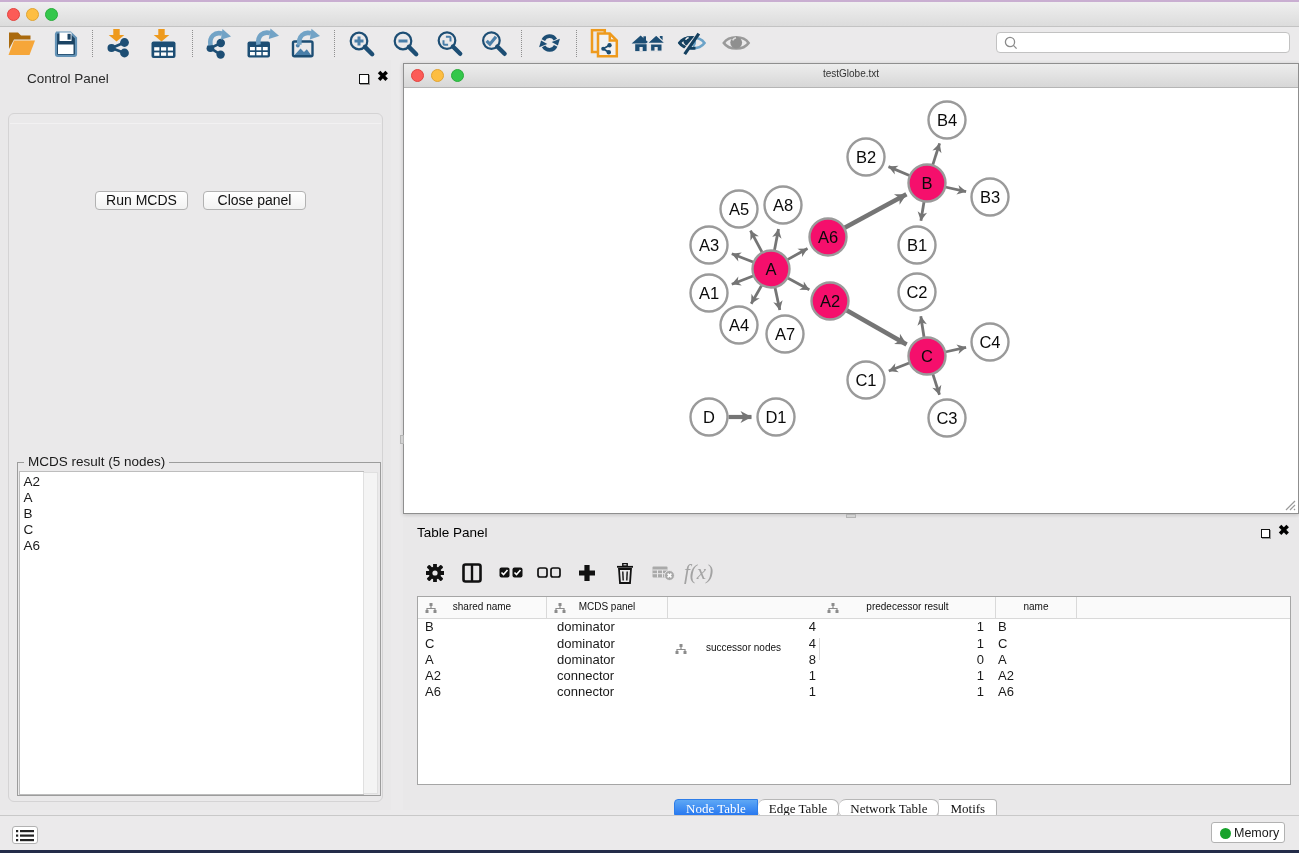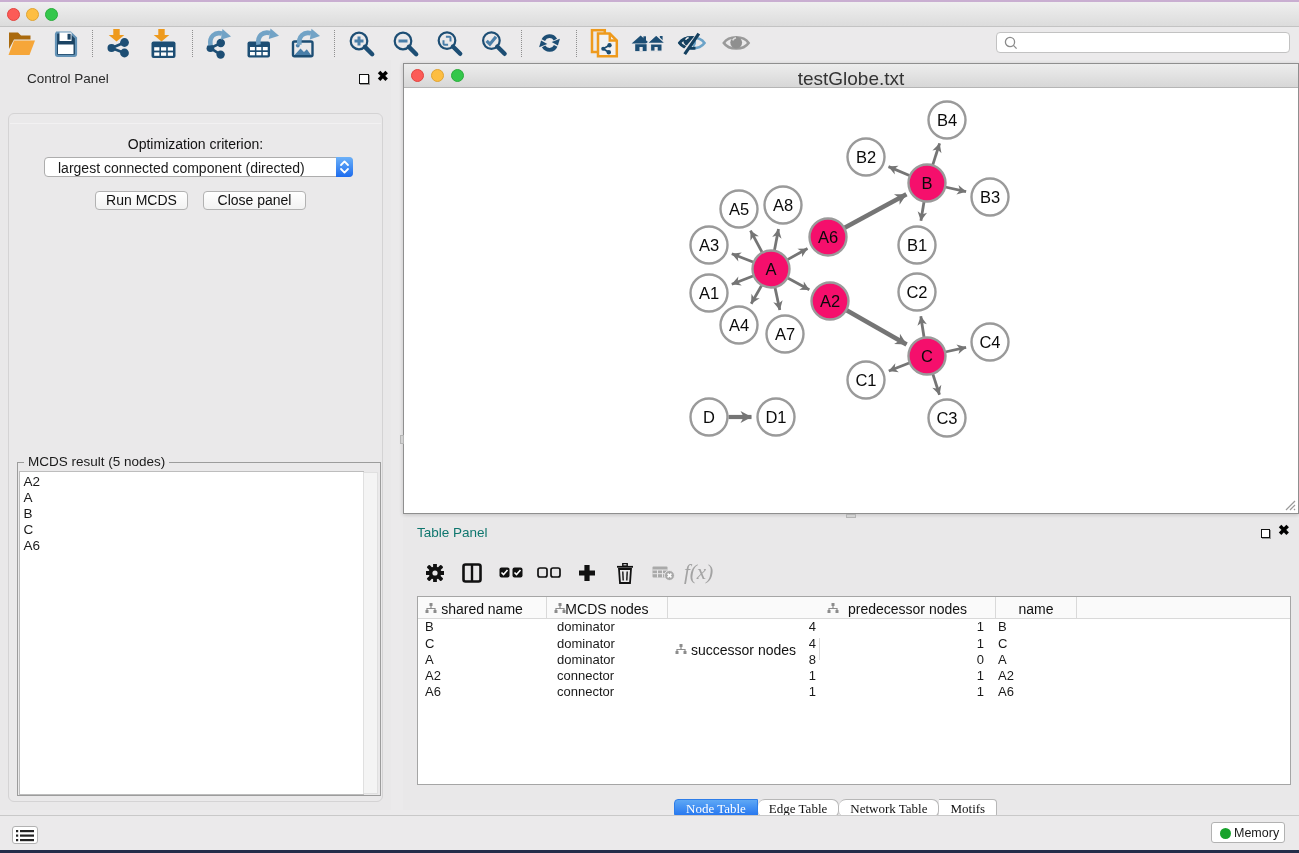--- a/index.html
+++ b/index.html
@@ -45,34 +45,34 @@
 .btn { position:absolute; height:19px; background:linear-gradient(#ffffff,#f2f2f2); border:1px solid #b2b2b2; border-radius:4px; text-align:center; font-size:14px; line-height:17px; color:#111; }
 
 #fieldset { position:absolute; left:17px; top:402px; width:364px; height:334px; border:1px solid #9c9c9c; }
 #fieldset .legend { position:absolute; left:6px; top:-9px; background:#eae9ea; padding:0 4px; font-size:13.5px; }
 #mcdslist { position:absolute; left:0.5px; top:8px; width:345px; height:324px; background:#fff; border:1px solid #bdbdbd; font-size:13.5px; line-height:16px; padding:2px 0 0 4px; }
 #mcdstrack { position:absolute; right:2px; top:9px; width:15px; height:322px; background:#f4f4f4; border:1px solid #e0e0e0; }
 
 
 #netwin { left:403px; top:63px; width:896px; height:451px; background:#fff; border:1px solid #8f8f8f; box-shadow:0 1px 4px rgba(0,0,0,.18); }
 #nettitle { position:absolute; left:0; top:0; width:100%; height:24px; background:linear-gradient(#ededed,#d7d7d7); border-bottom:1px solid #b5b5b5; }
-#nettitle .title { position:absolute; width:100%; text-align:center; top:4px; color:#333; font-size:19px; }
+#nettitle .title { position:absolute; width:100%; text-align:center; top:4px; color:#333; font-size:10px; }
 #nettitle .t1 { left:7px; top:5px; background:#fc5b57; border:1px solid #e2443f; }
 #nettitle .t2 { left:27px; top:5px; background:#fdbe41; border:1px solid #e0a433; }
 #nettitle .t3 { left:47px; top:5px; background:#34c74b; border:1px solid #2aad3c; }
 #graph { position:absolute; left:0; top:25px; }
 
 
 #tpanel { left:403px; top:519px; width:896px; height:291px; background:#e9e8e9; }
-#tpanel .ptitle { position:absolute; left:14px; top:6px; font-size:13.5px; color:#0f766e; }
+#tpanel .ptitle { position:absolute; left:14px; top:6px; font-size:13.5px; color:#000000; }
 #ttoolbar { position:absolute; left:14px; top:38px; height:36px; }
 #tablebox { position:absolute; left:14px; top:77px; width:874px; height:189px; background:#fff; border:1px solid #a5a5a5; }
 #thead { position:absolute; left:0; top:0; width:872px; height:22px; background:#fafafa; border-bottom:1px solid #d9d9d9; }
 .hcell { position:absolute; top:0; height:22px; border-right:1px solid #d9d9d9; }
-.hlabel { position:absolute; width:100%; text-align:center; top:4px; font-size:14px; color:#111; }
+.hlabel { position:absolute; width:100%; text-align:center; top:4px; font-size:10px; color:#111; }
 .hicon { position:absolute; left:7px; top:5px; }
 .trow { position:absolute; font-size:13px; height:16px; }
 .tabs2 { position:absolute; display:flex; }
 
 
 #statusbar { left:0; top:815px; width:1299px; height:34px; background:#ebeaeb; border-top:1px solid #c9c9c9; }
 #listbtn { position:absolute; left:12px; top:10px; width:26px; height:18px; background:#fff; border:1px solid #b2b2b2; border-radius:3px; }
 #membtn { position:absolute; right:14px; top:6px; width:74px; height:21px; background:#fff; border:1px solid #b2b2b2; border-radius:3px; font-size:12.5px; text-align:left; padding:3px 0 0 22px; }
 #membtn .dot { position:absolute; left:8px; top:5px; width:11px; height:11px; border-radius:50%; background:#17a22b; }
 #deskBottom { left:0; top:850px; width:1299px; height:3px; background:#232c49; }
@@ -195,28 +195,20 @@
       </svg>
     </div>
 </div>
 
 <div id="cpanel" class="abs">
   <div class="ptitle">Control Panel</div>
   <div class="winbtns" style="left:359px;top:12px;"><span class="sqbtn"></span></div>
   <div class="winbtns xbtn" style="left:377px;top:8px;">✖</div>
   <div id="cpInner"></div>
   <div id="cpInner2"></div>
-  <div id="optlabel">Optimization criterion:</div>
-  <div id="combo">
-      <span class="ctext">largest connected component (directed)</span>
-    <span class="stepper"><svg width="17" height="20" viewBox="0 0 17 20">
-          <path d="M5 8 L8.5 4.4 L12 8" fill="none" stroke="#fff" stroke-width="1.8" stroke-linecap="round" stroke-linejoin="round"></path>
-          <path d="M5 12 L8.5 15.6 L12 12" fill="none" stroke="#fff" stroke-width="1.8" stroke-linecap="round" stroke-linejoin="round"></path>
-        </svg></span>
-  </div>
   <div class="btn" style="left:95px;top:131px;width:93px;">Run MCDS</div>
   <div class="btn" style="left:203px;top:131px;width:103px;">Close panel</div>
   <div id="fieldset">
     <div class="legend">MCDS result (5 nodes)</div>
     <div id="mcdslist">A2<br>A<br>B<br>C<br>A6</div>
     <div id="mcdstrack"></div>
   </div>
 </div>
 
 <div id="netwin" class="abs">
@@ -382,21 +374,21 @@
         </div>
       <div class="hcell" style="left:129px;width:121px;">
           <span class="hicon"><svg width="12" height="11" viewBox="0 0 12 11">
               <g fill="#8c8c8c">
                 <rect x="4.5" y="0" width="3" height="3"></rect>
                 <rect x="0.5" y="7" width="3" height="3"></rect>
                 <rect x="8.5" y="7" width="3" height="3"></rect>
                 <path d="M6,3 V5.5 M2,7 V5.5 H10 V7" fill="none" stroke="#8c8c8c" stroke-width="1.2"></path>
               </g>
             </svg></span>
-          <div class="hlabel">MCDS nodes</div>
+          <div class="hlabel">MCDS panel</div>
         </div>
       <div class="hcell" style="left:250px;width:152px;margin-top:41px;">
           <span class="hicon"><svg width="12" height="11" viewBox="0 0 12 11">
               <g fill="#8c8c8c">
                 <rect x="4.5" y="0" width="3" height="3"></rect>
                 <rect x="0.5" y="7" width="3" height="3"></rect>
                 <rect x="8.5" y="7" width="3" height="3"></rect>
                 <path d="M6,3 V5.5 M2,7 V5.5 H10 V7" fill="none" stroke="#8c8c8c" stroke-width="1.2"></path>
               </g>
             </svg></span>
@@ -404,21 +396,21 @@
         </div>
       <div class="hcell" style="left:402px;width:176px;">
           <span class="hicon"><svg width="12" height="11" viewBox="0 0 12 11">
               <g fill="#8c8c8c">
                 <rect x="4.5" y="0" width="3" height="3"></rect>
                 <rect x="0.5" y="7" width="3" height="3"></rect>
                 <rect x="8.5" y="7" width="3" height="3"></rect>
                 <path d="M6,3 V5.5 M2,7 V5.5 H10 V7" fill="none" stroke="#8c8c8c" stroke-width="1.2"></path>
               </g>
             </svg></span>
-          <div class="hlabel">predecessor nodes</div>
+          <div class="hlabel">predecessor result</div>
         </div>
       <div class="hcell" style="left:578px;width:81px;">
           <div class="hlabel">name</div>
         </div>
     </div>
     <div id="tbodyrows">
       <div class="trow" style="left:7px;top:22px;">B</div>
       <div class="trow" style="left:139px;top:22px;">dominator</div>
       <div class="trow" style="left:250px;top:22px;width:148px;text-align:right;">4</div>
       <div class="trow" style="left:402px;top:22px;width:164px;text-align:right;">1</div>

